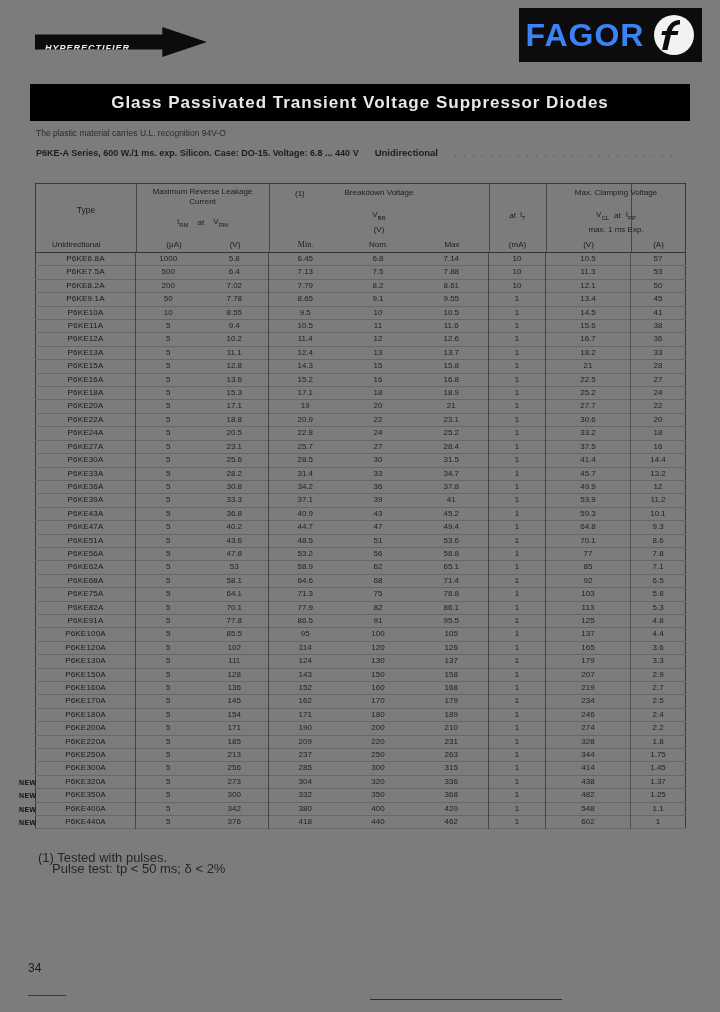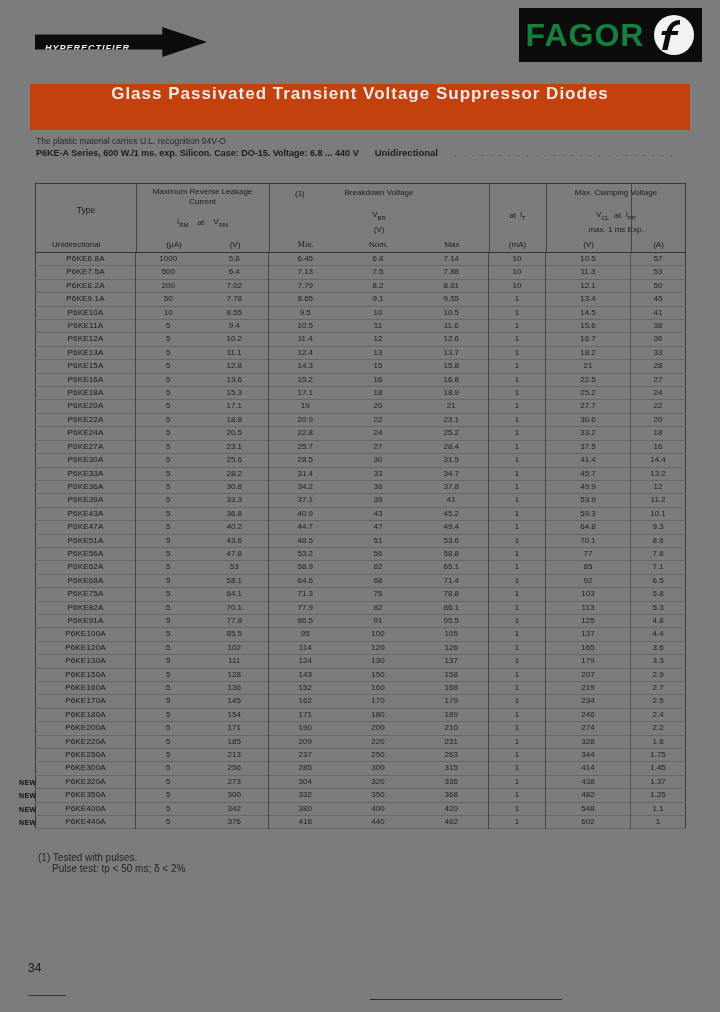--- a/index.html
+++ b/index.html
@@ -29,37 +29,37 @@
     color:#eeeeee; font-size:9px; font-weight:bold; font-style:italic;
     letter-spacing:1px; padding-left:10px; white-space:nowrap;margin-top:12px;
   }
   .fagor {
     position:absolute; left:519px; top:8px;
     width:183px; height:54px;
     background:#0c0c0c;
     display:flex; align-items:center; justify-content:center; gap:9px;
   }
   .fagor-word {
-    color:#15803d; font-weight:bold; font-size:32px; letter-spacing:1px;
+    color:#3b82f6; font-weight:bold; font-size:32px; letter-spacing:1px;
   }
   .fagor-circle { width:42px; height:42px; display:block; }
 
   .title-banner {
     position:absolute; left:30px; top:84px;
-    width:660px; height:46px;
-    background:#c2410c;
-    display:flex; align-items:flex-start; justify-content:center;
+    width:660px; height:37px;
+    background:#000000;
+    display:flex; align-items:center; justify-content:center;
   }
   .title-banner span {
     color:#e8e8e8; font-size:17px; font-weight:bold; letter-spacing:1px;
     white-space:nowrap;
   }
 
   .ul-note {
-    position:absolute; left:36px; top:136px;
+    position:absolute; left:36px; top:128px;
     font-size:8.5px; color:#2a2a2a;
   }
   .series-line {
     position:absolute; left:36px; top:147px; width:650px;
     font-size:9px; font-weight:bold; color:#1d1d1d;
     display:flex; align-items:baseline; gap:16px; white-space:nowrap;
   }
   .sl-mode { font-size:9.5px; }
   .sl-dots { flex:1; overflow:hidden; font-weight:normal; color:#454545; letter-spacing:2px; }
 
@@ -116,21 +116,21 @@
   .col-vbr_max { border-right:1px solid rgba(25,25,25,.55); }
   .col-it_ma   { border-right:1px solid rgba(25,25,25,.55); }
   .col-vcl_v   { border-right:1px solid rgba(25,25,25,.40); }
   .newtag {
     position:absolute; left:-17px; top:1px;
     font-weight:bold; font-size:7px; letter-spacing:.4px; color:#101010;
     line-height:11px;
   }
 
   
-  .footnote { position:absolute; left:38px; top:852px; font-size:10px; line-height:11px; color:#262626; }
+  .footnote { position:absolute; left:38px; top:852px; font-size:13px; line-height:11px; color:#262626; }
   .footnote .fn2 { padding-left:14px; }
   .page-number { position:absolute; left:28px; top:953px; font-size:12px; color:#1a1a1a;margin-top:8px; }
   .mark-left  { position:absolute; left:28px; top:995px; width:38px; height:1px; background:#3a3a3a; }
   .mark-right { position:absolute; left:370px; top:999px; width:192px; height:1px; background:#2e2e2e; }
 </style>
 </head>
 <body>
 
 <div class="page">
 

